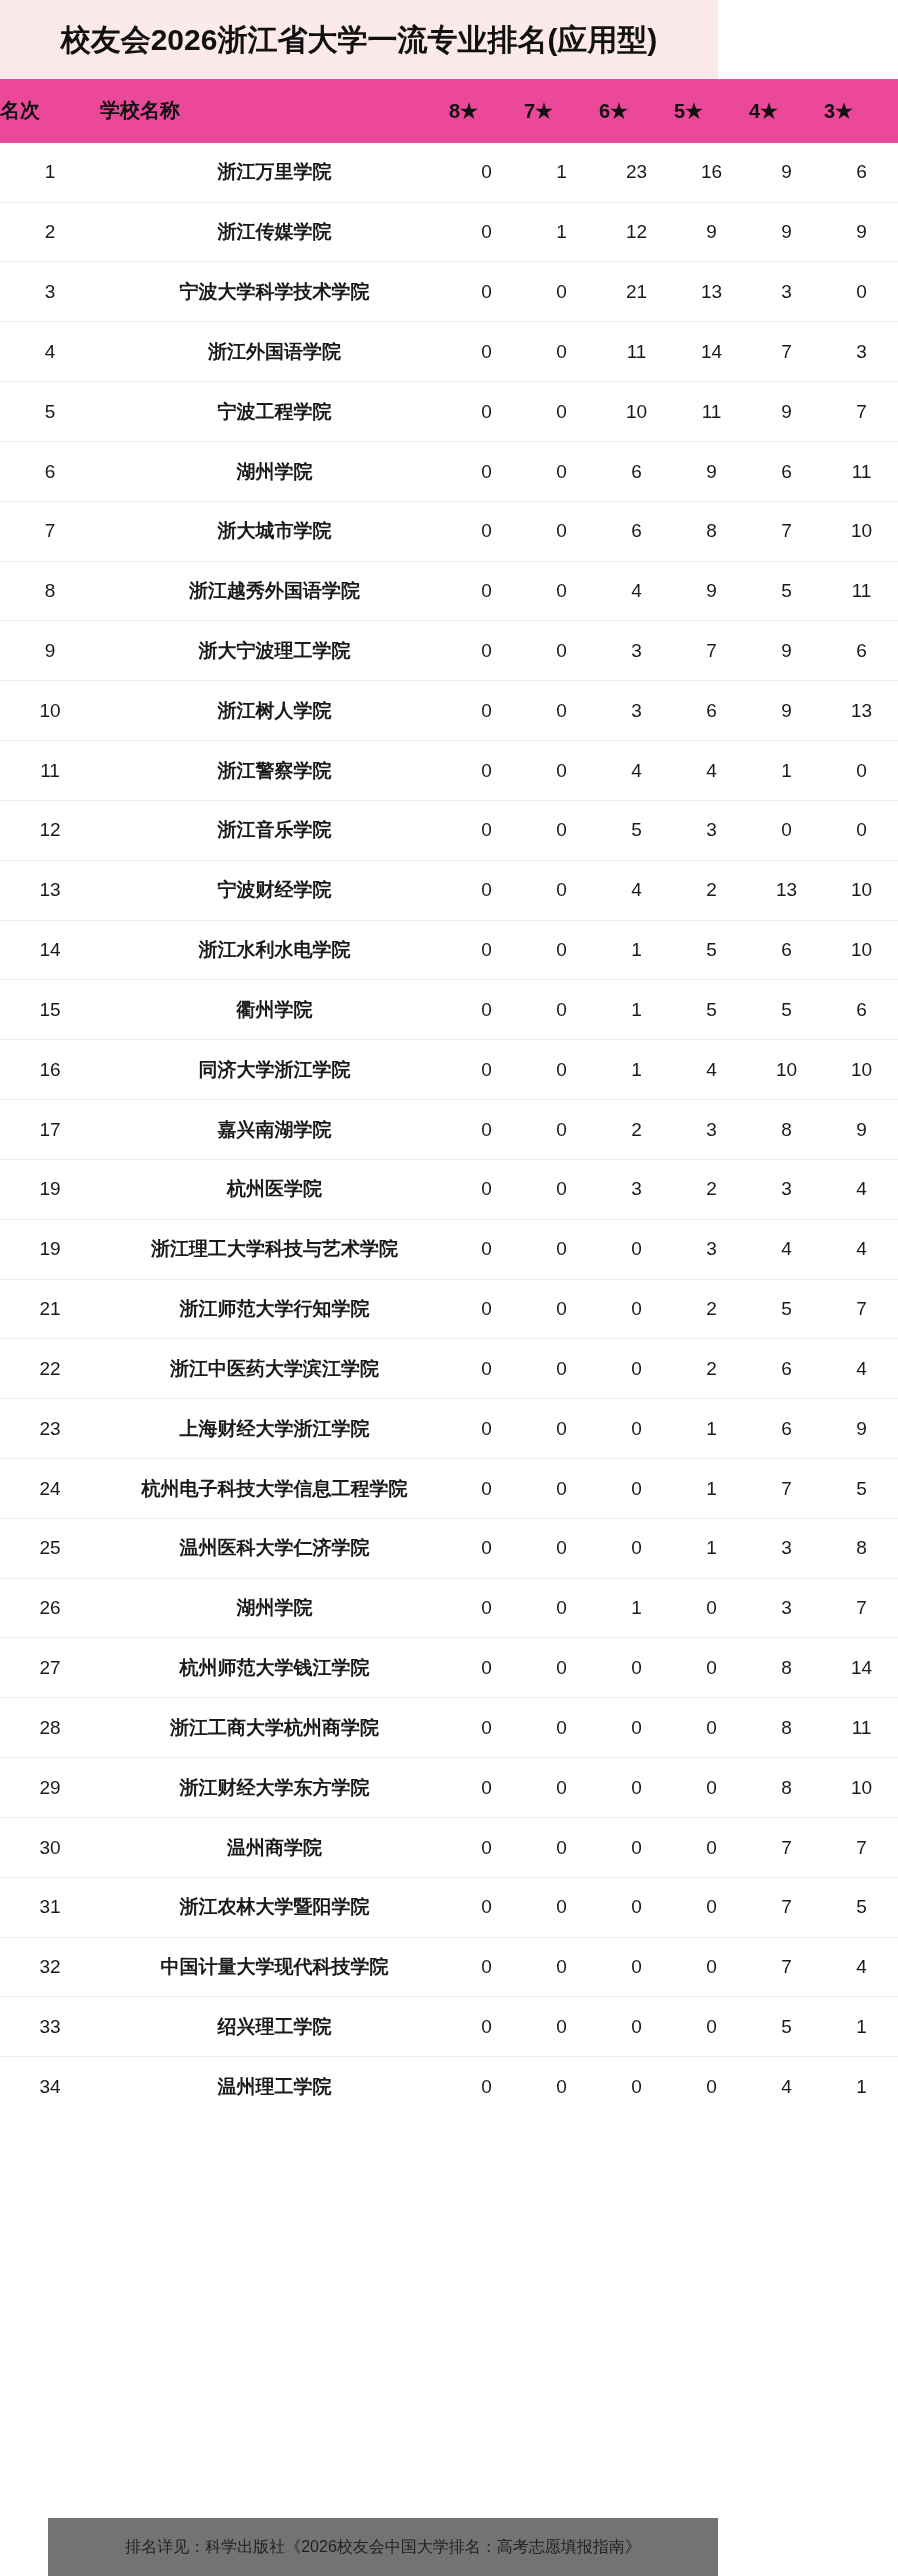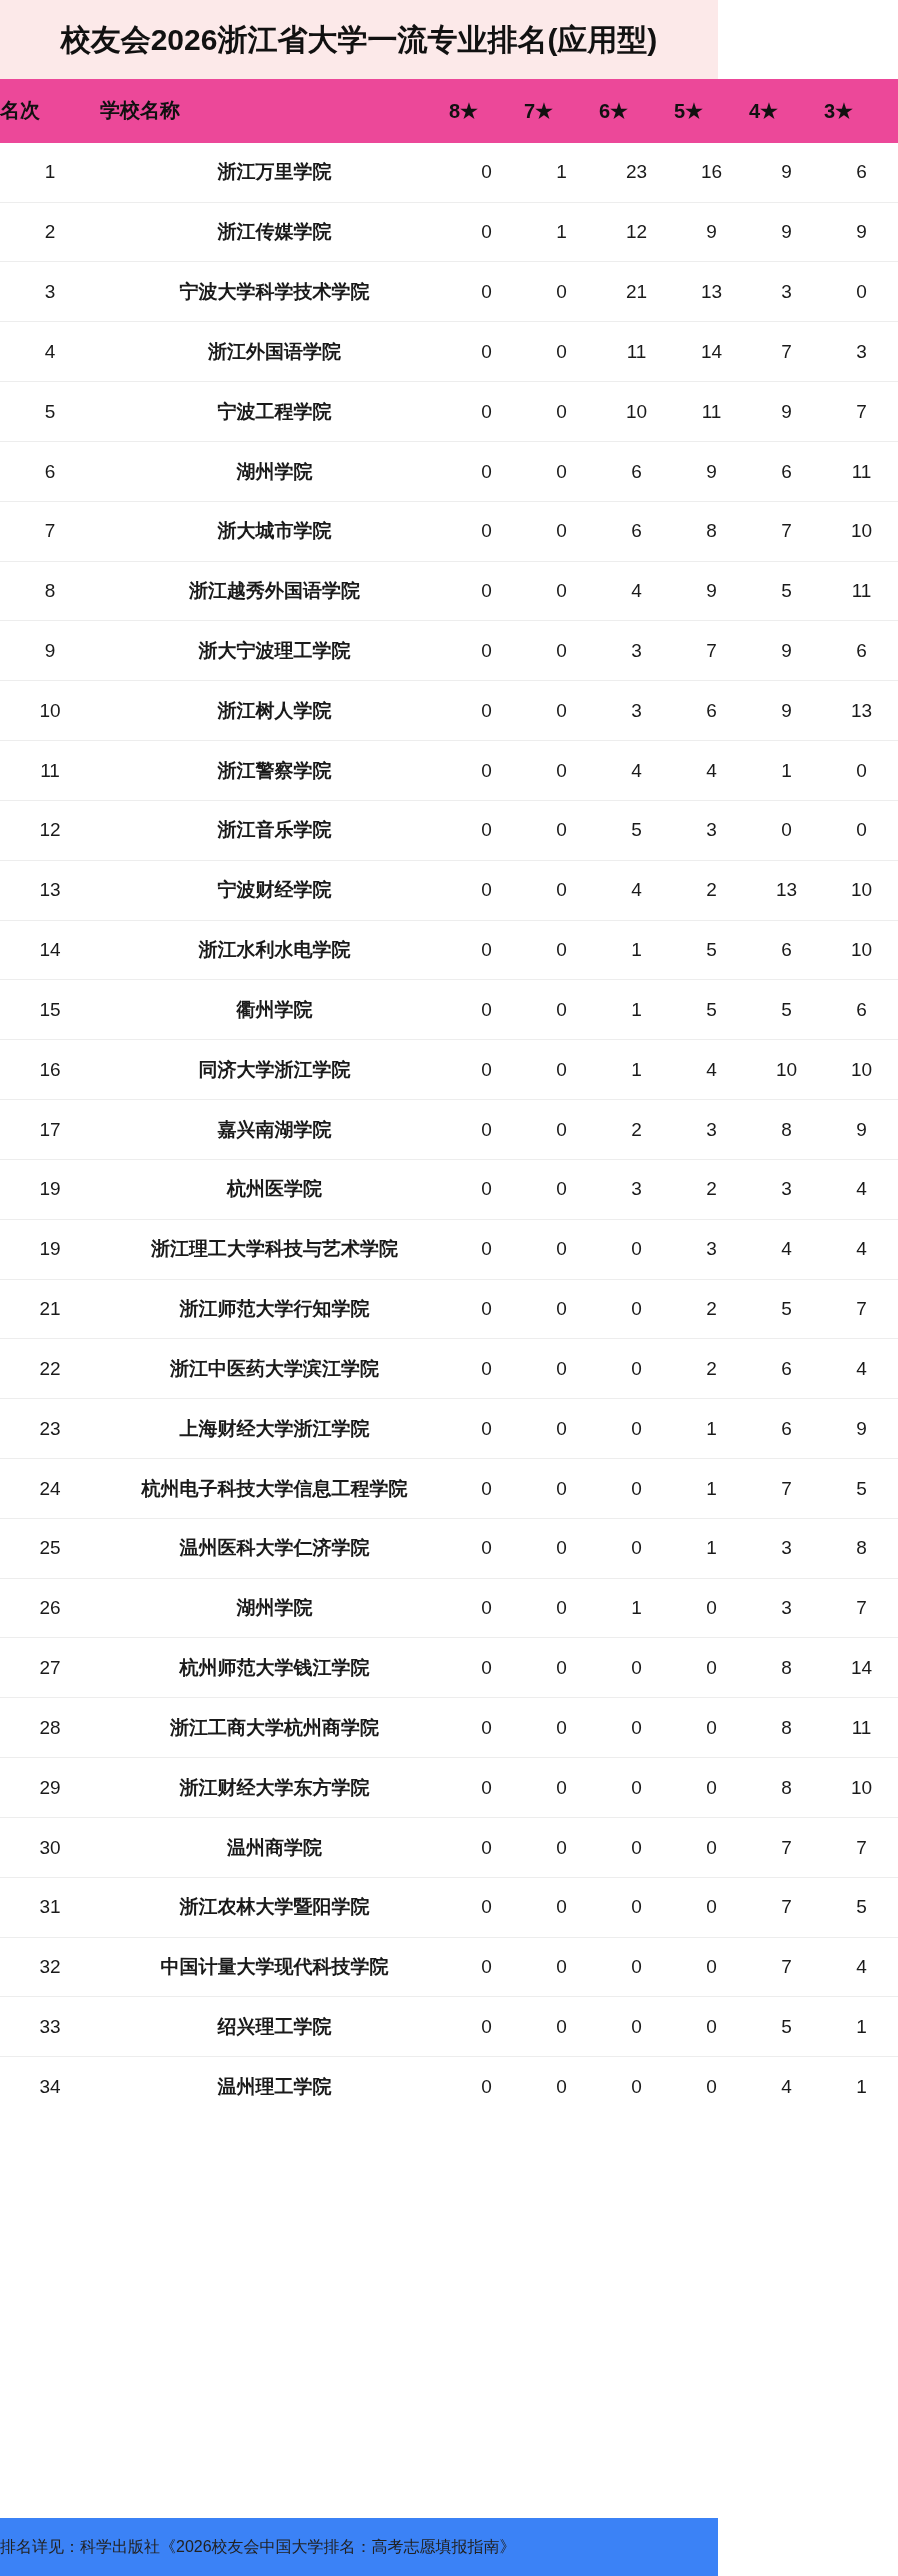--- a/index.html
+++ b/index.html
@@ -64,23 +64,24 @@
   td.col-name {
     font-weight: bold;
     padding-left: 5px;
     padding-right: 5px;
   }
   td.col-rank {
     font-weight: normal;
   }
   .footer-bar {
     margin-top: auto;
-    background: #3b82f6;
+    background: #737373;
     padding: 18.3px 0 18.3px 0;
-    text-align: left;
+    text-align: center;
+    margin-left: 48px;
   }
   .footer-text {
     font-size: 16px;
     color: #222222;
   }
 </style>
 </head>
 <body>
 
 <div class="page">

